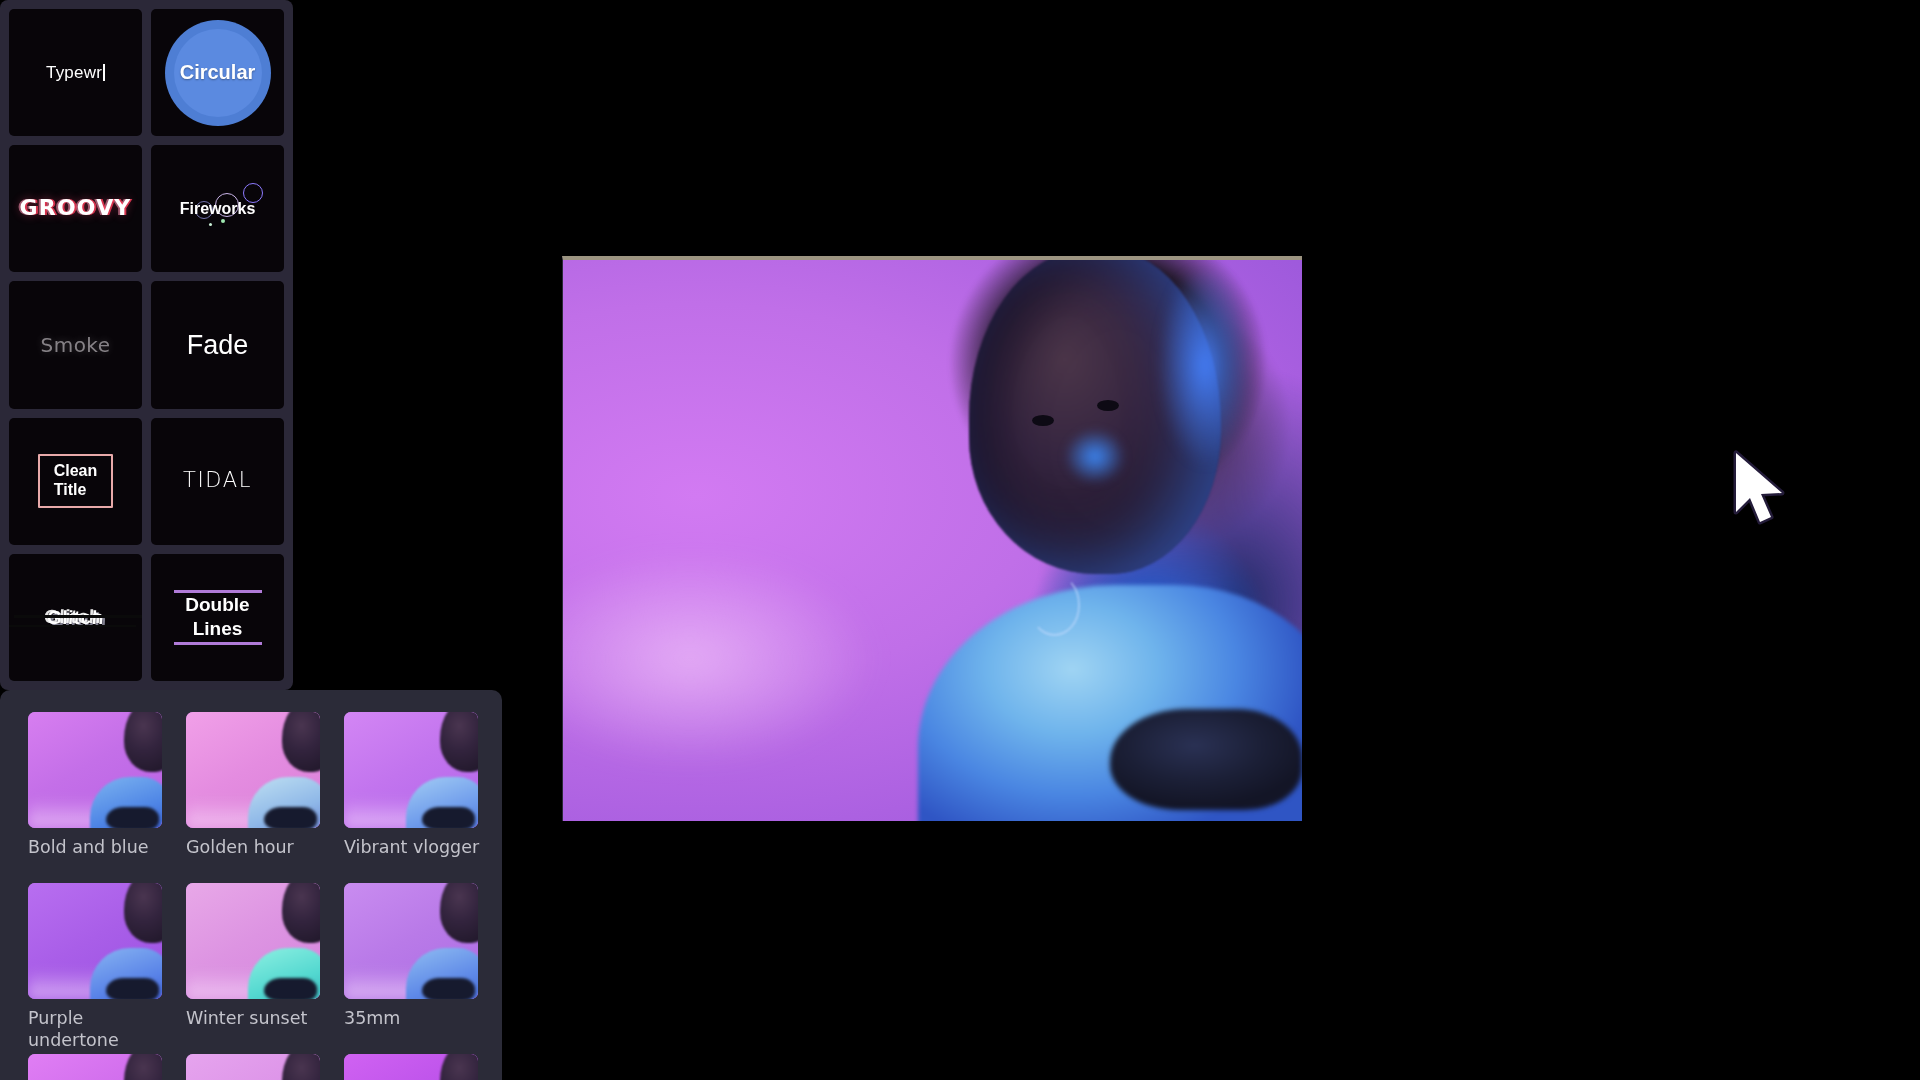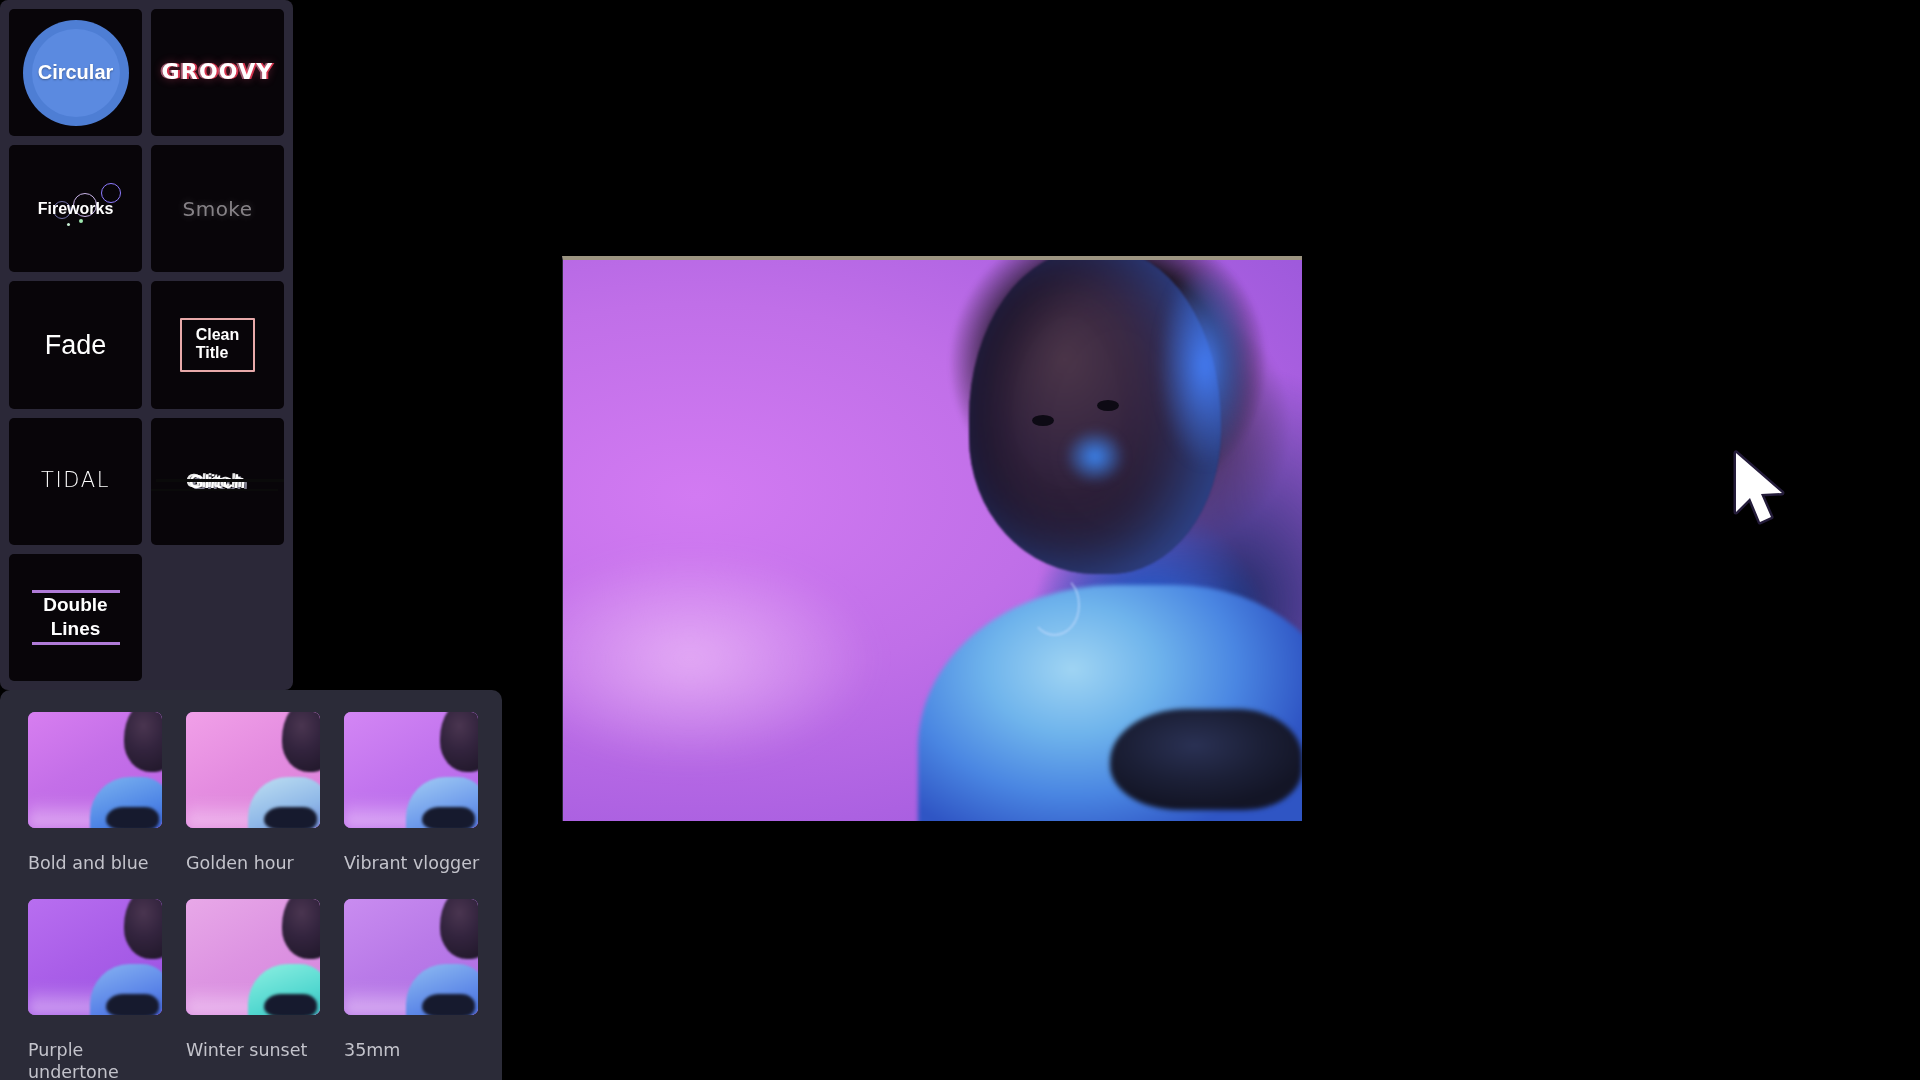--- a/index.html
+++ b/index.html
@@ -241,21 +241,21 @@
     border-radius: 34% 28% 24% 30% / 58% 50% 44% 46%;
     background: #161a2e;
     filter: blur(1.4px);
   }
   .ft-floor {
     position: absolute; left: 0; bottom: 0; width: 62%; height: 26%;
     background: linear-gradient(to top, rgba(255,235,255,.55), rgba(255,235,255,0));
     filter: blur(6px);
   }
   .filter-label {
-    margin-top: 25px;
+    margin-top: 9px;
     color: #c3c3cb;
     font-size: 17.5px;
     line-height: 1.24;
     font-family: "DejaVu Sans", sans-serif;
     min-height: 46px;
   }
 
   
   #cursor {
     position: absolute;
@@ -278,20 +278,24 @@
     <div class="vp-cheek-blue"></div>
     <div class="vp-eye l"></div>
     <div class="vp-eye r"></div>
     <div class="vp-body"></div>
     <div class="vp-neck-chain"></div>
     <div class="vp-controller"></div>
   </div>
 
   <div id="titles-panel">
 
+    <div class="title-cell tc-typewriter">
+      <span class="tc-label">Typewr</span>
+        <span class="caret"></span>
+    </div>
 
     <div class="title-cell tc-circular">
       <span class="circ-outer"></span>
       <span class="circ-inner"></span>
       <span class="tc-label">Circular</span>
     </div>
 
     <div class="title-cell tc-groovy">
       <span class="tc-label">GROOVY</span>
     </div>

